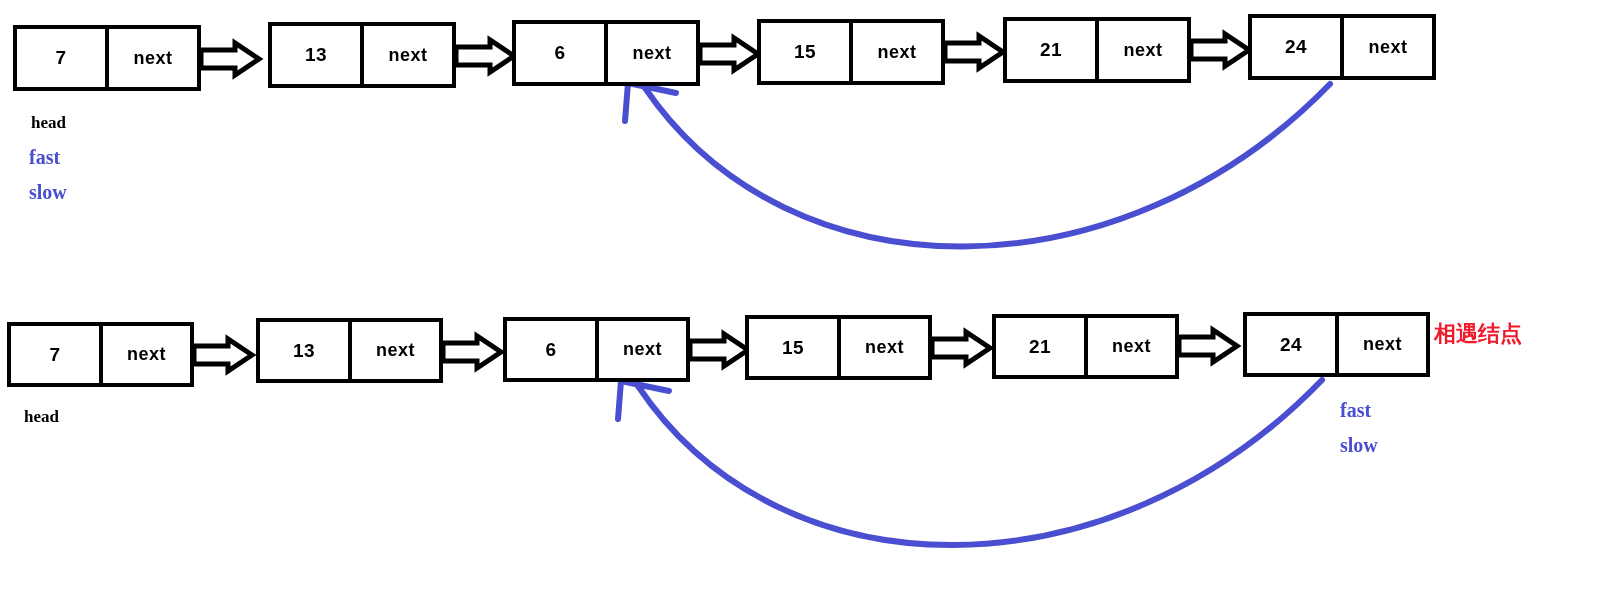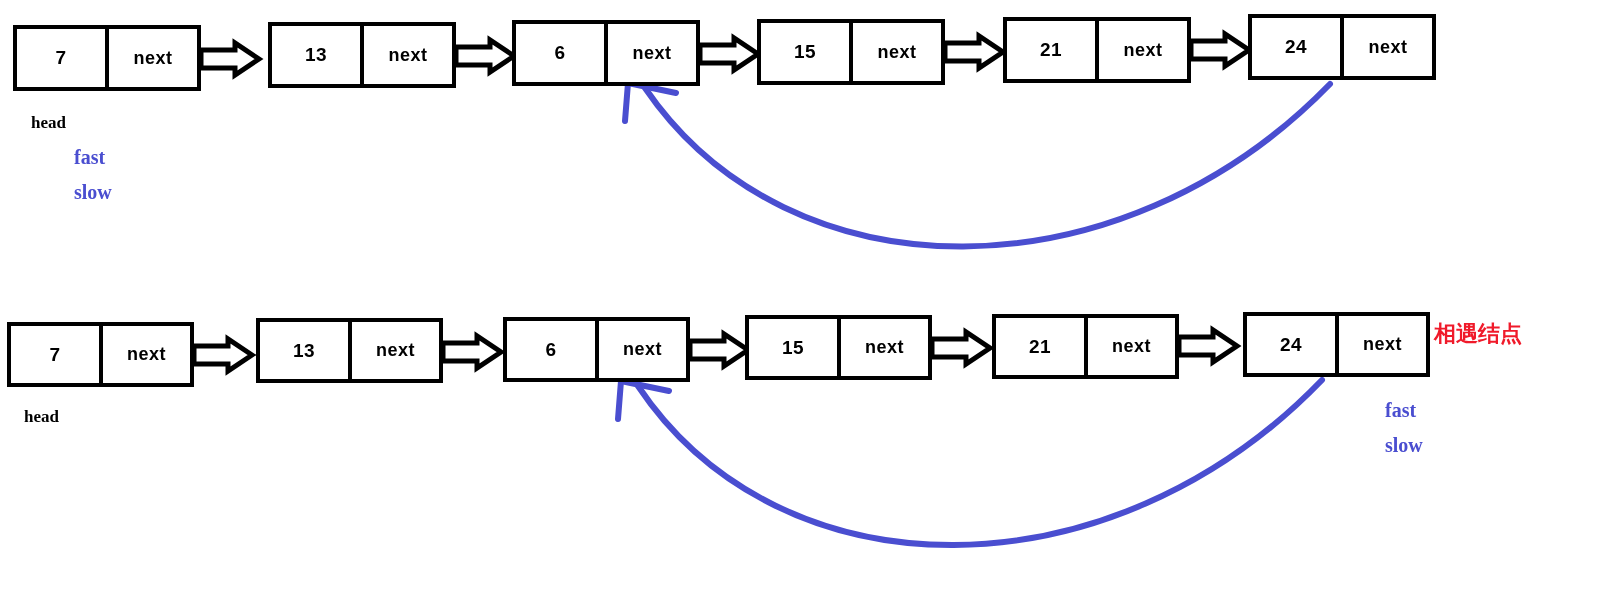--- a/index.html
+++ b/index.html
@@ -51,21 +51,20 @@
     white-space: nowrap;
     line-height: 1;
     font-family: Liberation Serif, serif;
   }
   .label-head {
     color: #000000;
     font-size: 17px;
   }
   .label-ptr {
     font-size: 20px;
-    margin-left: 45px;
   }
   .label-note {
     font-size: 22px;
     font-weight: bold;
   }
 </style>
 </head>
 <body>
 
 <div id="canvas">

